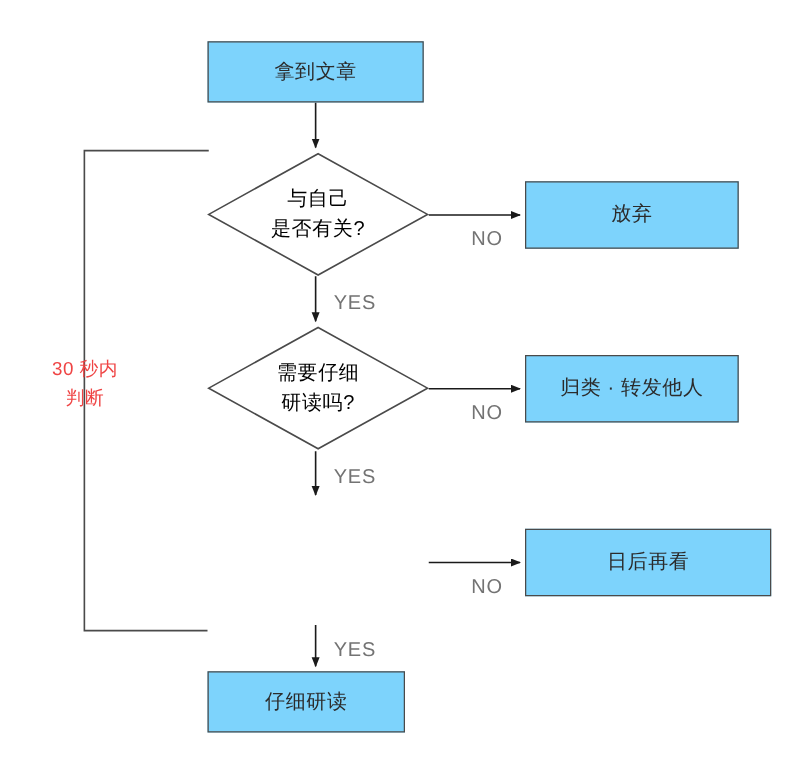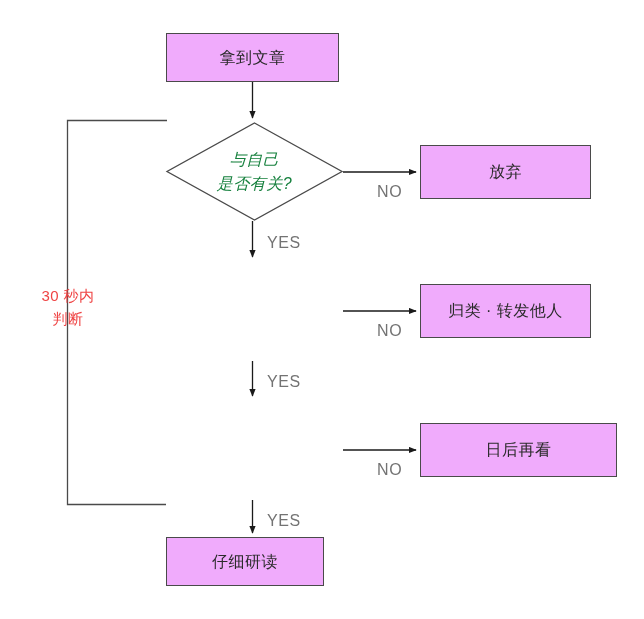--- a/index.html
+++ b/index.html
@@ -24,47 +24,46 @@
     align-items: center;
     justify-content: center;
     text-align: center;
     color: #2b2b2b;
     font-size: 16px;
     line-height: 1.45;
     letter-spacing: 0.5px;
   }
   .box {
     border: 1.3px solid #4a4a4a;
-    background: #f0abfc;
+    background: #7dd3fc;
   }
   .diamond-wrap {
     position: absolute;
   }
   .diamond-wrap svg {
     position: absolute;
     top: 0;
     left: 0;
     overflow: visible;
   }
   .diamond-label {
     position: absolute;
     top: 0;
     left: 0;
     width: 100%;
     height: 100%;
     display: flex;
     align-items: center;
     justify-content: center;
     text-align: center;
-    color: #15803d;
+    color: #000000;
     font-size: 16px;
     line-height: 1.5;
     letter-spacing: 0.5px;
     white-space: pre-line;
-    font-style: italic;
   }
   .edge-label {
     position: absolute;
     color: #737373;
     font-size: 16px;
     letter-spacing: 0.6px;
     white-space: nowrap;
   }
   .side-label {
     position: absolute;
@@ -121,20 +120,27 @@
   </div>
 
   <div class="diamond-wrap" style="left:166px; top:122px; width:177px; height:99px;">
     <svg width="177" height="99" viewBox="0 0 177 99" xmlns="http://www.w3.org/2000/svg">
       <polygon points="88.5,1 176,49.5 88.5,98 1,49.5" fill="#ffffff" stroke="#4a4a4a" stroke-width="1.3"></polygon>
     </svg>
     <div class="diamond-label">与自己
 是否有关?</div>
   </div>
 
+  <div class="diamond-wrap" style="left:166px; top:261px; width:177px; height:99px;">
+    <svg width="177" height="99" viewBox="0 0 177 99" xmlns="http://www.w3.org/2000/svg">
+      <polygon points="88.5,1 176,49.5 88.5,98 1,49.5" fill="#ffffff" stroke="#4a4a4a" stroke-width="1.3"></polygon>
+    </svg>
+    <div class="diamond-label">需要仔细
+研读吗?</div>
+  </div>
 
 
   <div class="node box" style="left:420px; top:284px; width:171px; height:54px;">
     <span>归类 · 转发他人</span>
   </div>
 
   <div class="node box" style="left:420px; top:145px; width:171px; height:54px;">
     <span>放弃</span>
   </div>
 

